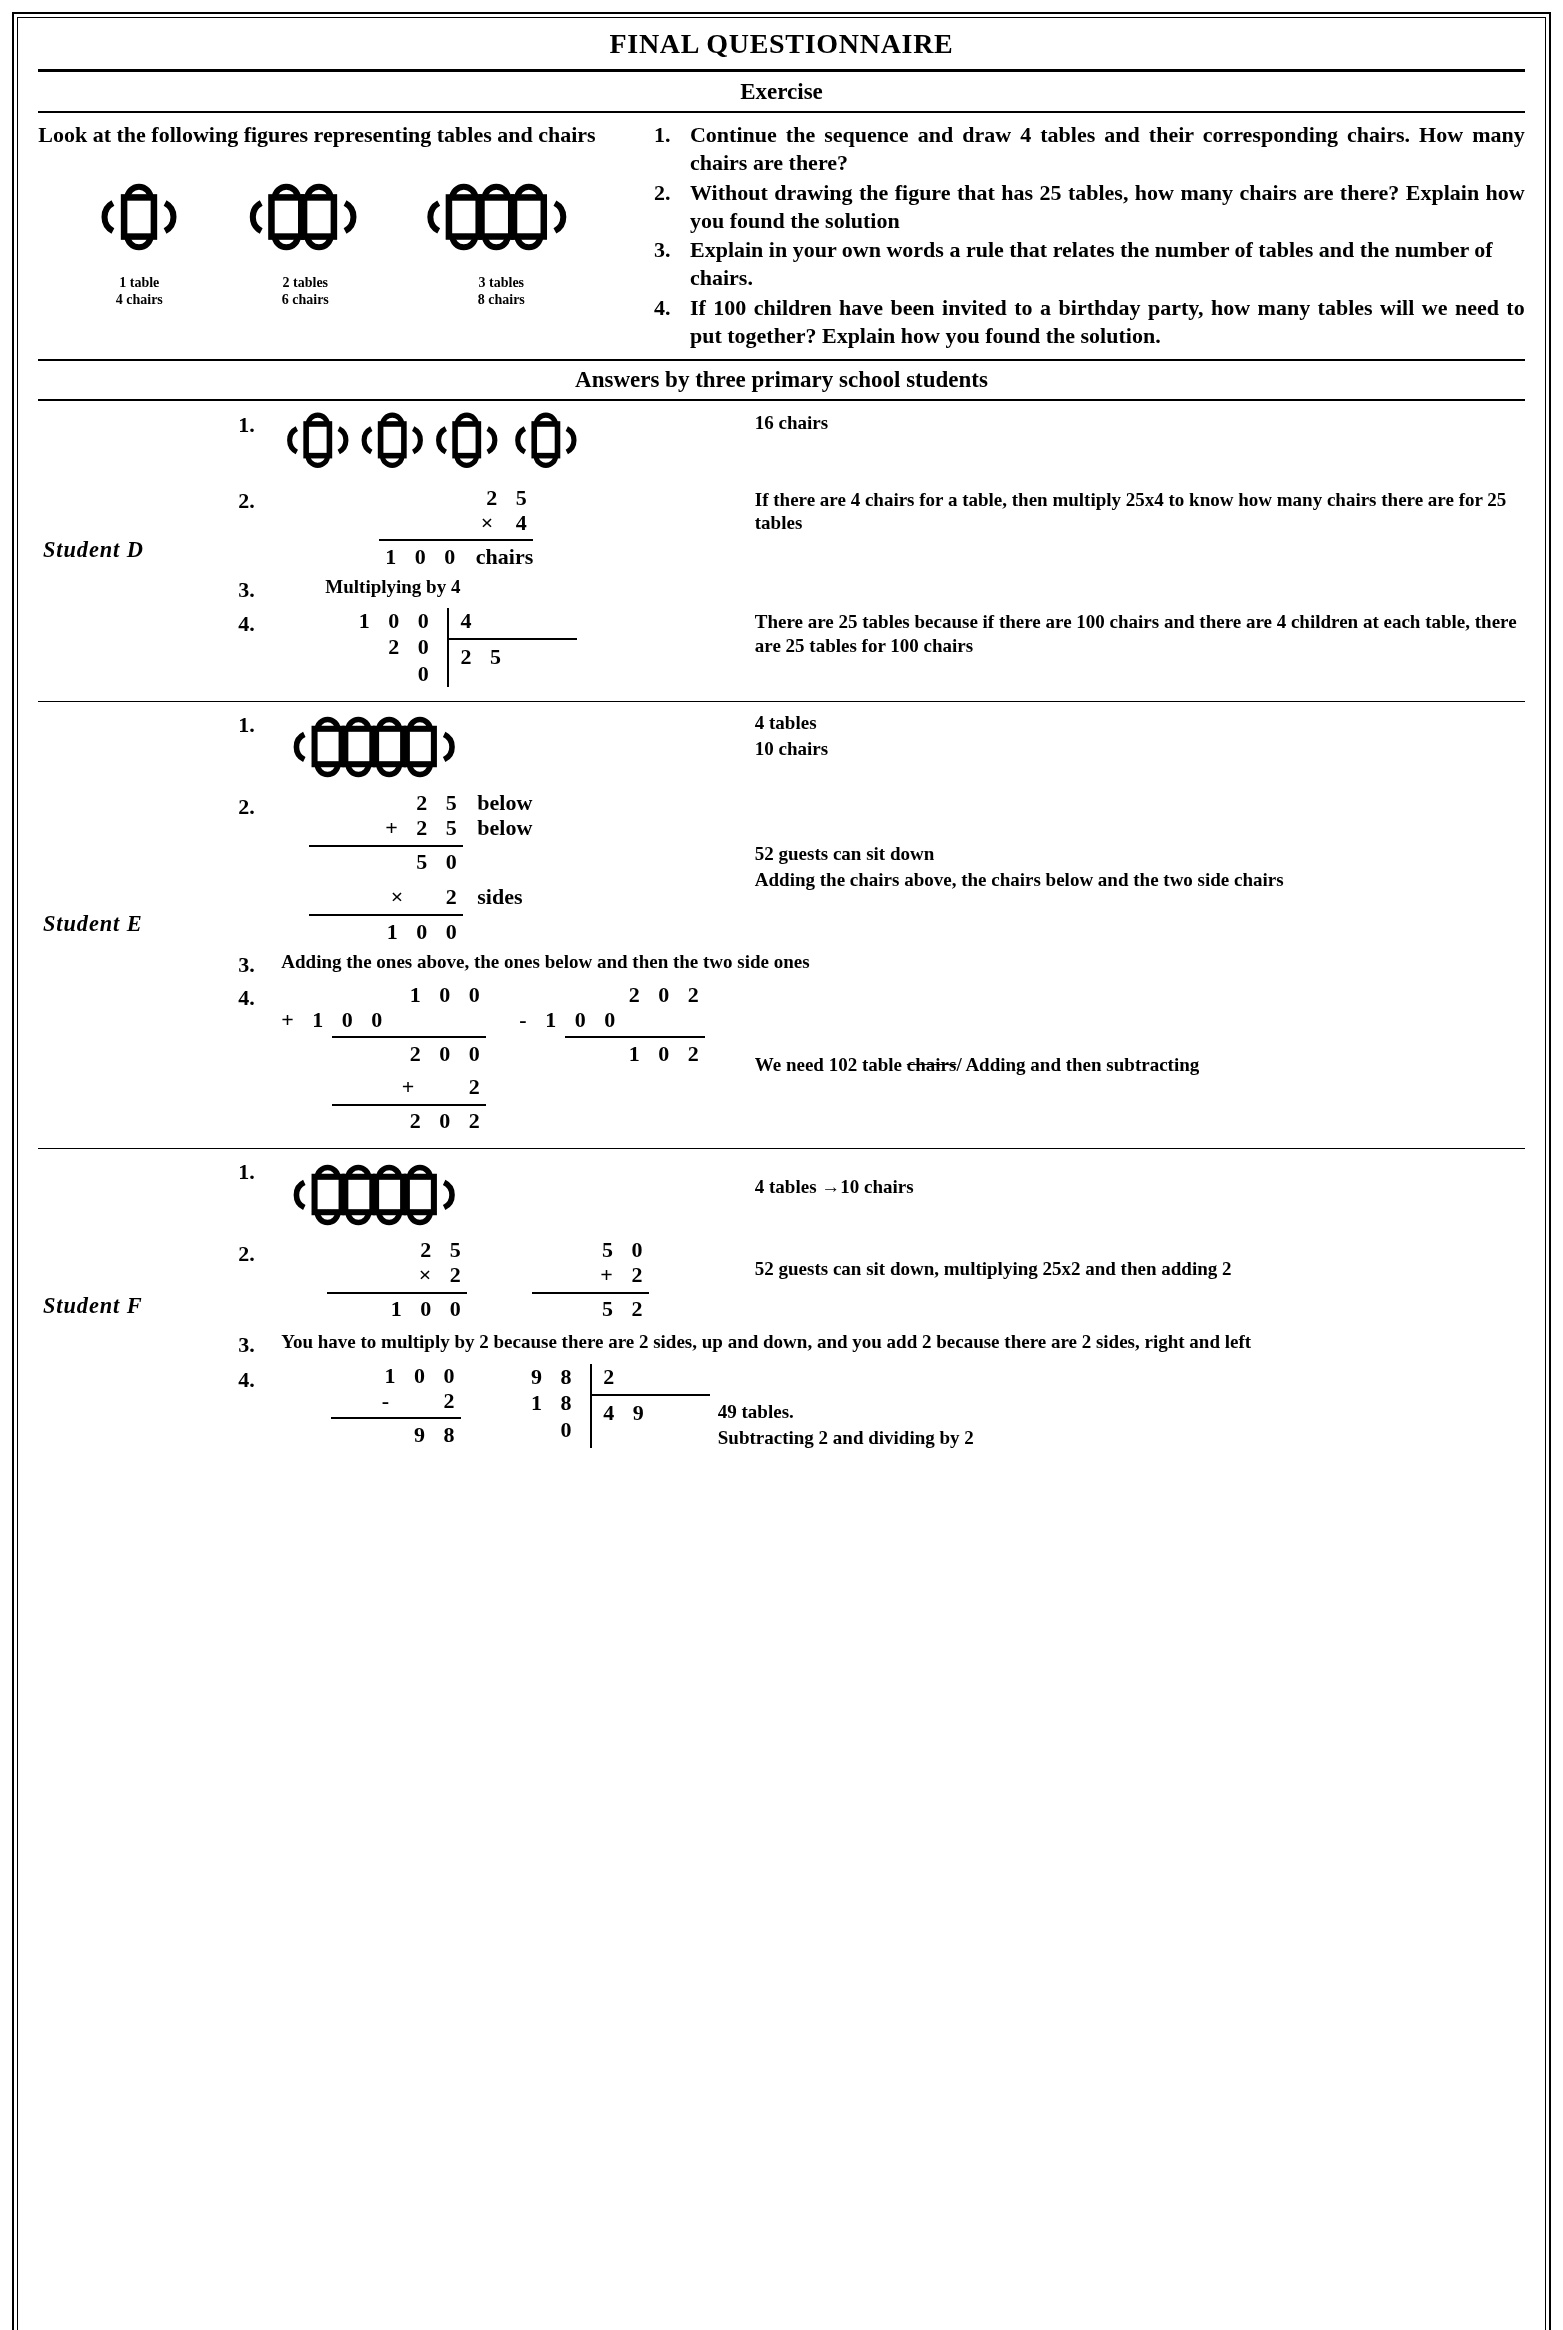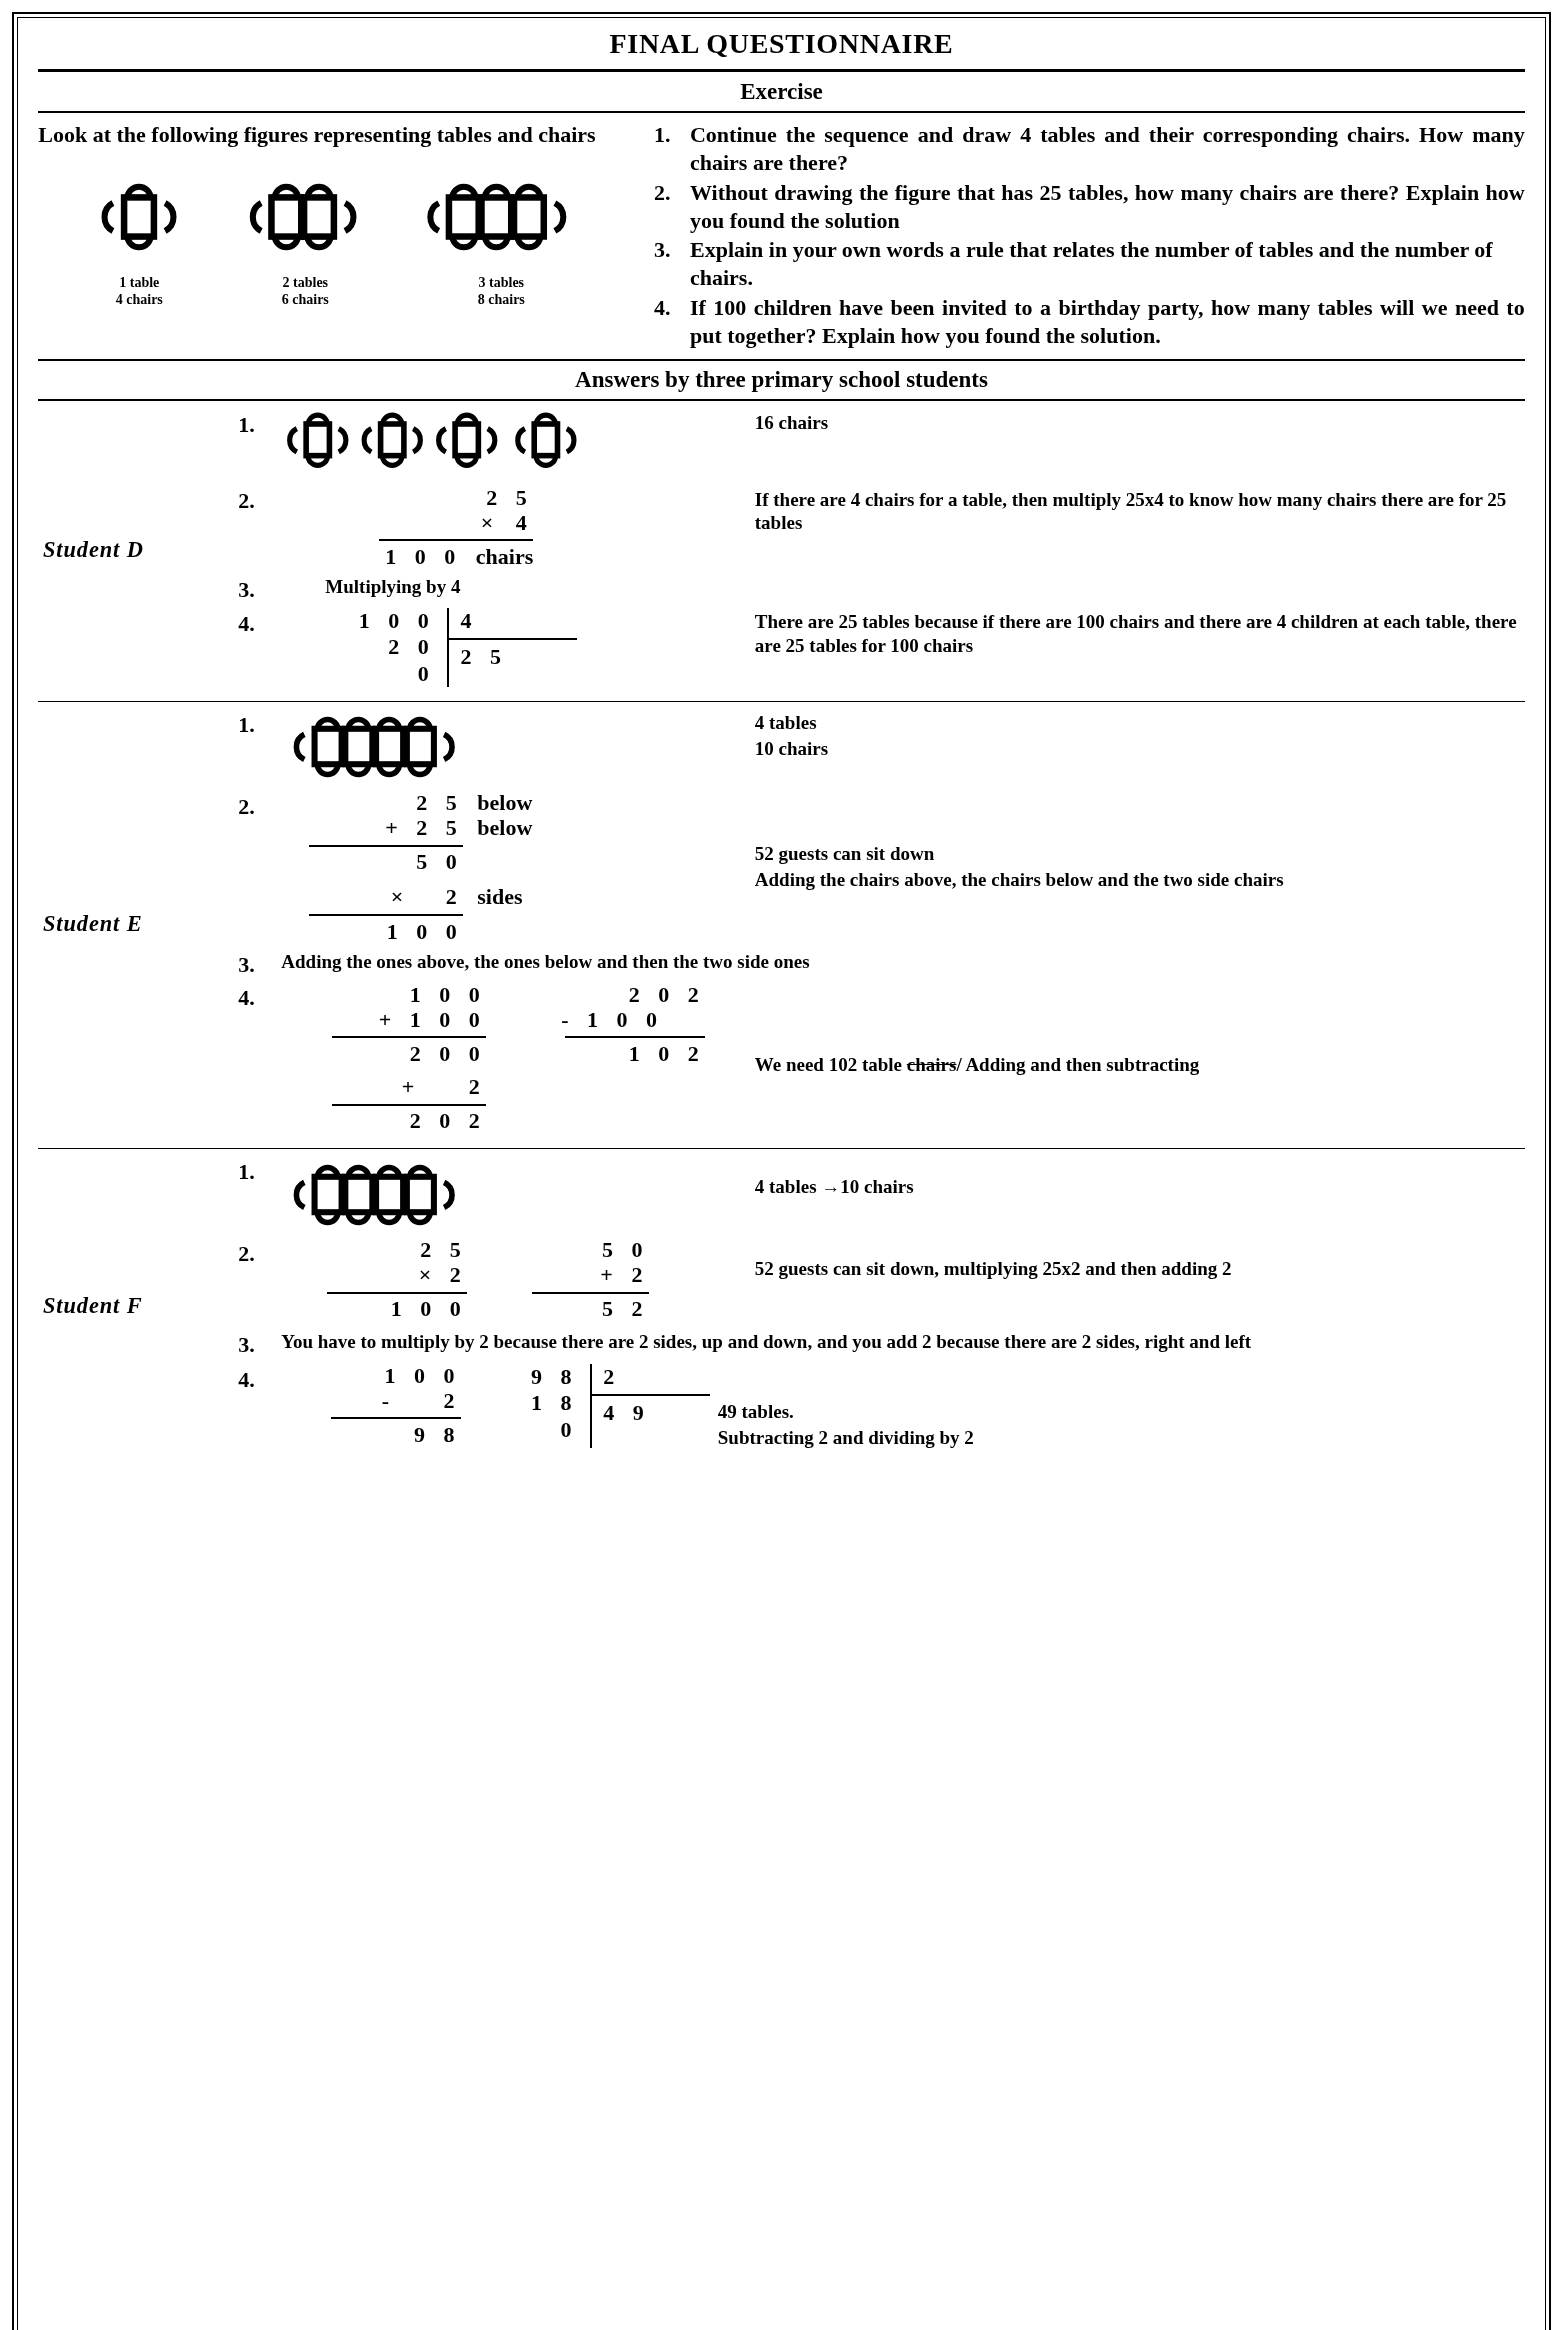--- a/index.html
+++ b/index.html
@@ -388,41 +388,41 @@
       </div>
 
       <div class="qrow">
         <div class="qnum">4.</div>
         <div class="work-col">
           <div style="display:flex;">
             <div class="calc stack" style="width:205px;">
               <div class="row" style="justify-content:flex-end;">
                 <span class="digits">1 0 0</span>
               </div>
-              <div class="row" style="justify-content:flex-end;">
+              <div class="row" style="justify-content:flex-start;">
                 <span class="digits"><span>+</span> <span>1 0 0</span></span>
               </div>
               <div class="bar" style="width:154px;margin-left:auto;"></div>
               <div class="row" style="justify-content:flex-end;">
                 <span class="digits">2 0 0</span>
               </div>
               <div class="row" style="justify-content:flex-end;margin-top:8.4px;">
                 <span class="digits"><span>+</span>&nbsp;&nbsp;&nbsp; <span>2</span></span>
               </div>
               <div class="bar" style="width:154px;margin-left:auto;"></div>
               <div class="row" style="justify-content:flex-end;">
                 <span class="digits">2 0 2</span>
               </div>
             </div>
 
             <div class="calc stack" style="width:186px;margin-left:33px;">
               <div class="row" style="justify-content:flex-end;">
                 <span class="digits">2 0 2</span>
               </div>
-              <div class="row" style="justify-content:center;">
+              <div class="row" style="justify-content:flex-start;">
                 <span class="digits"><span>-</span> <span>1 0 0</span></span>
               </div>
               <div class="bar" style="width:140px;margin-left:auto;"></div>
               <div class="row" style="justify-content:flex-end;">
                 <span class="digits">1 0 2</span>
               </div>
             </div>
           </div>
         </div>
         <div class="comment-col">

